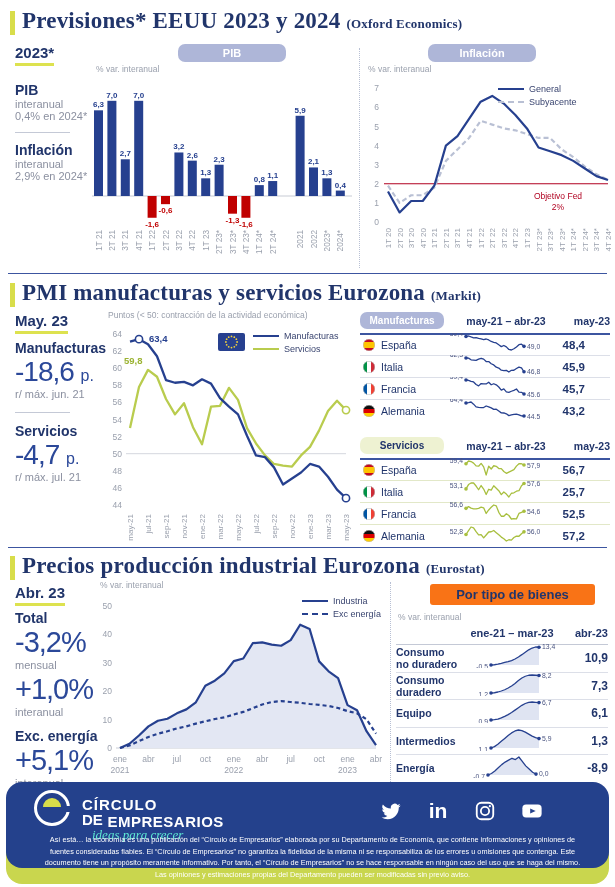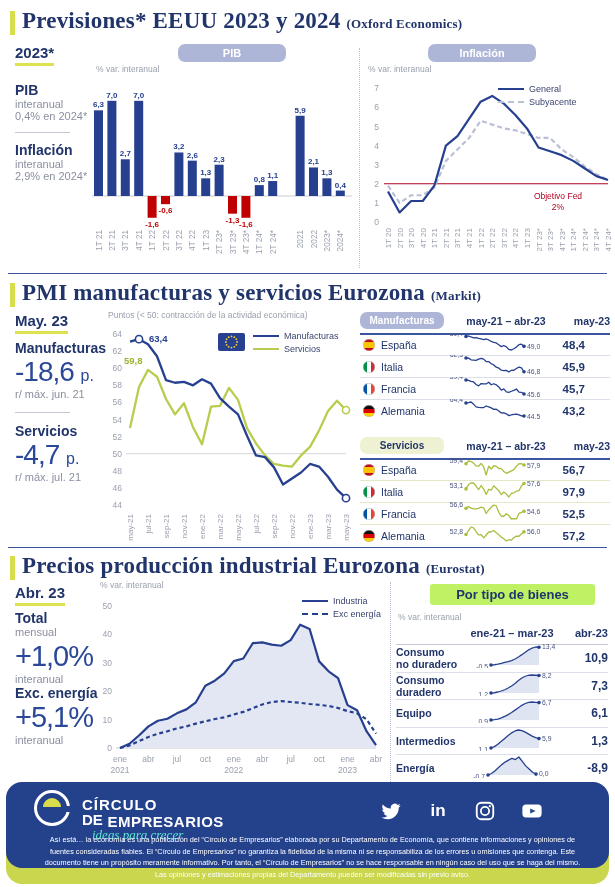--- a/index.html
+++ b/index.html
@@ -40,35 +40,35 @@
   .trow .cval { width:42px; text-align:right; font-weight:bold; color:#21356b; font-size:11.5px; }
   .fl { width:12px; height:12px; border-radius:50%; display:inline-block; box-shadow:0 0 0 0.5px #bbb inset; flex:none; }
   .fl-es { background:linear-gradient(180deg,#c60b1e 25%,#ffc400 25%,#ffc400 75%,#c60b1e 75%); }
   .fl-it { background:linear-gradient(90deg,#009246 33%,#ffffff 33%,#ffffff 66%,#ce2b37 66%); }
   .fl-fr { background:linear-gradient(90deg,#0055a4 33%,#ffffff 33%,#ffffff 66%,#ef4135 66%); }
   .fl-de { background:linear-gradient(180deg,#101010 33%,#dd0000 33%,#dd0000 66%,#ffce00 66%); }
   .pill-green { background:#eef2d2; color:#21356b; }
   .trow-green { border-top:1px solid #e2e8c8; }
   .thead-green-sep { border-top:2px solid #c4d36a; }
   
-  .panel-title { background:#bef264; color:#21356b; font-weight:bold; font-size:13px; text-align:center; border-radius:3px; padding:3px 0; }
+  .panel-title { background:#f97316; color:#21356b; font-weight:bold; font-size:13px; text-align:center; border-radius:3px; padding:3px 0; }
   .pcolh { font-weight:bold; color:#21356b; font-size:11px; }
   .prow { display:flex; align-items:center; border-top:1px solid #dcdfe8; }
   .prow .pname { width:74px; font-weight:bold; color:#21356b; font-size:10.5px; line-height:1.15; white-space:pre-line; }
   .prow .pval { width:48px; text-align:right; font-weight:bold; color:#21356b; font-size:12px; }
   
   #footer-under { background:#c9d64e; border-radius:16px; }
   #footer { background:#24418c; border-radius:16px; color:#fff; }
   .brand1 { font-size:15px; font-weight:bold; letter-spacing:1px; }
   .brand2 { font-size:15px; font-weight:bold; letter-spacing:0.5px; }
   .brand2 .de { font-size:15px; vertical-align:2px; letter-spacing:0; }
   .tagline { font-family:"Liberation Serif", serif; font-style:italic; font-size:13px; color:#5eead4; }
   .disclaimer { font-size:7.3px; line-height:1.6; text-align:center; color:#ffffff; }
   .soc { width:26px; height:26px; display:flex; align-items:center; justify-content:center; cursor:pointer; }
-  .soc .in-txt { font-weight:bold; font-size:17px; color:#fff; font-family:"Liberation Sans",sans-serif; }
+  .soc .in-txt { font-weight:bold; font-size:21px; color:#fff; font-family:"Liberation Sans",sans-serif; }
   .logo-ring { width:36px; height:36px; border:3px solid #fff; border-radius:50%; position:relative; }
   .logo-half { position:absolute; left:6px; top:5px; width:18px; height:9px; background:#d8dd4a; border-radius:9px 9px 0 0; }
   .logo-notch { position:absolute; right:-5px; top:13px; width:7px; height:6px; background:#24418c; }
   svg text { font-family:"Liberation Sans", sans-serif; }
 </style>
 </head>
 <body>
 
 <div id="page">
 
@@ -365,21 +365,21 @@
         <div class="trow trow-green" style="height: 22px;">
           <span class="fl fl-it"></span>
           <span class="cname">Italia</span>
           <span class="sparkc"><svg width="100" height="20">
               <polyline points="23,8.913793103448274 25.52173913043478,4.5689655172413755 28.043478260869566,3 30.565217391304348,3 33.08695652173913,6.017241379310344 35.608695652173914,9.758620689655174 38.130434782608695,5.534482758620691 40.65217391304348,9.034482758620689 43.173913043478265,14.46551724137931 45.69565217391305,9.27586206896552 48.21739130434783,10.120689655172411 50.73913043478261,5.775862068965513 53.26086956521739,8.18965517241379 55.78260869565217,10.72413793103448 58.30434782608695,14.586206896551726 60.82608695652174,12.051724137931034 63.34782608695652,14.103448275862071 65.86956521739131,17 68.3913043478261,13.25862068965517 70.91304347826087,12.775862068965518 73.43478260869566,11.206896551724133 75.95652173913044,10.72413793103448 78.47826086956522,5.775862068965513 81,3.4827586206896535" fill="none" stroke="#a8bf3f" stroke-width="1.3" stroke-linejoin="round"></polyline>
               <circle cx="23" cy="8.913793103448274" r="1.8" fill="#a8bf3f"></circle>
               <circle cx="81" cy="3.4827586206896535" r="1.8" fill="#a8bf3f"></circle>
               <text x="20" y="7.913793103448274" text-anchor="end" font-size="6.8" fill="#4a5480">53,1</text>
               <text x="84" y="5.982758620689653" text-anchor="start" font-size="6.8" fill="#4a5480">57,6</text>
             </svg></span>
-          <span class="cval">97,9</span>
+          <span class="cval">25,7</span>
         </div>
         <div class="trow trow-green" style="height: 22px;">
           <span class="fl fl-fr"></span>
           <span class="cname">Francia</span>
           <span class="sparkc"><svg width="100" height="20">
               <polyline points="23,6.3541666666666625 25.52173913043478,4.604166666666669 28.043478260869566,6.062500000000002 30.565217391304348,6.791666666666668 33.08695652173913,6.937499999999993 35.608695652173914,6.3541666666666625 38.130434782608695,5.1875 40.65217391304348,5.77083333333333 43.173913043478265,11.458333333333329 45.69565217391305,7.95833333333333 48.21739130434783,5.1875 50.73913043478261,3 53.26086956521739,3.8750000000000018 55.78260869565217,10.291666666666664 58.30434782608695,14.229166666666659 60.82608695652174,14.229166666666659 63.34782608695652,11.749999999999998 65.86956521739131,13.499999999999993 68.3913043478261,17 70.91304347826087,16.70833333333333 73.43478260869566,16.854166666666664 75.95652173913044,11.458333333333329 78.47826086956522,10.291666666666664 81,9.270833333333329" fill="none" stroke="#a8bf3f" stroke-width="1.3" stroke-linejoin="round"></polyline>
               <circle cx="23" cy="6.3541666666666625" r="1.8" fill="#a8bf3f"></circle>
               <circle cx="81" cy="9.270833333333329" r="1.8" fill="#a8bf3f"></circle>
               <text x="20" y="5.3541666666666625" text-anchor="end" font-size="6.8" fill="#4a5480">56,6</text>
               <text x="84" y="11.770833333333329" text-anchor="start" font-size="6.8" fill="#4a5480">54,6</text>
@@ -404,24 +404,25 @@
   <div class="abs sec-sep" style="left:8px; top:547px; width:599px;"></div>
 
   <div class="abs sec-title" style="left:10px; top:553px;">
     <div class="accent-bar"></div>
     <h1><span>Precios producción industrial Eurozona</span> <span class="src">(Eurostat)</span></h1>
   </div>
   <div class="abs badge" style="left:15px; top:584px;">Abr. 23</div>
 
   <div class="abs" style="left:15px; top:610px; width:85px;">
     <div class="stat-label">Total</div>
+    <div class="stat-value" style="font-size:29px;">-3,2%</div>
     <div class="stat-sub">mensual</div>
     <div class="stat-value" style="font-size:29px; margin-top:2px;">+1,0%</div>
     <div class="stat-sub">interanual</div>
-    <div class="stat-label" style="">Exc. energía</div>
+    <div class="stat-label" style="margin-top:10px;">Exc. energía</div>
     <div class="stat-value" style="font-size:29px;">+5,1%</div>
     <div class="stat-sub">interanual</div>
   </div>
 
   <div class="abs note" style="left:100px; top:580px;">% var. interanual</div>
   <svg id="svg-ppi" class="abs" style="left:92px; top:590px;" width="292" height="198">
       <text x="20" y="161" text-anchor="end" font-size="8.5" fill="#9aa0ad">0</text>
       <text x="20" y="132.6" text-anchor="end" font-size="8.5" fill="#9aa0ad">10</text>
       <text x="20" y="104.2" text-anchor="end" font-size="8.5" fill="#9aa0ad">20</text>
       <text x="20" y="75.80000000000001" text-anchor="end" font-size="8.5" fill="#9aa0ad">30</text>

